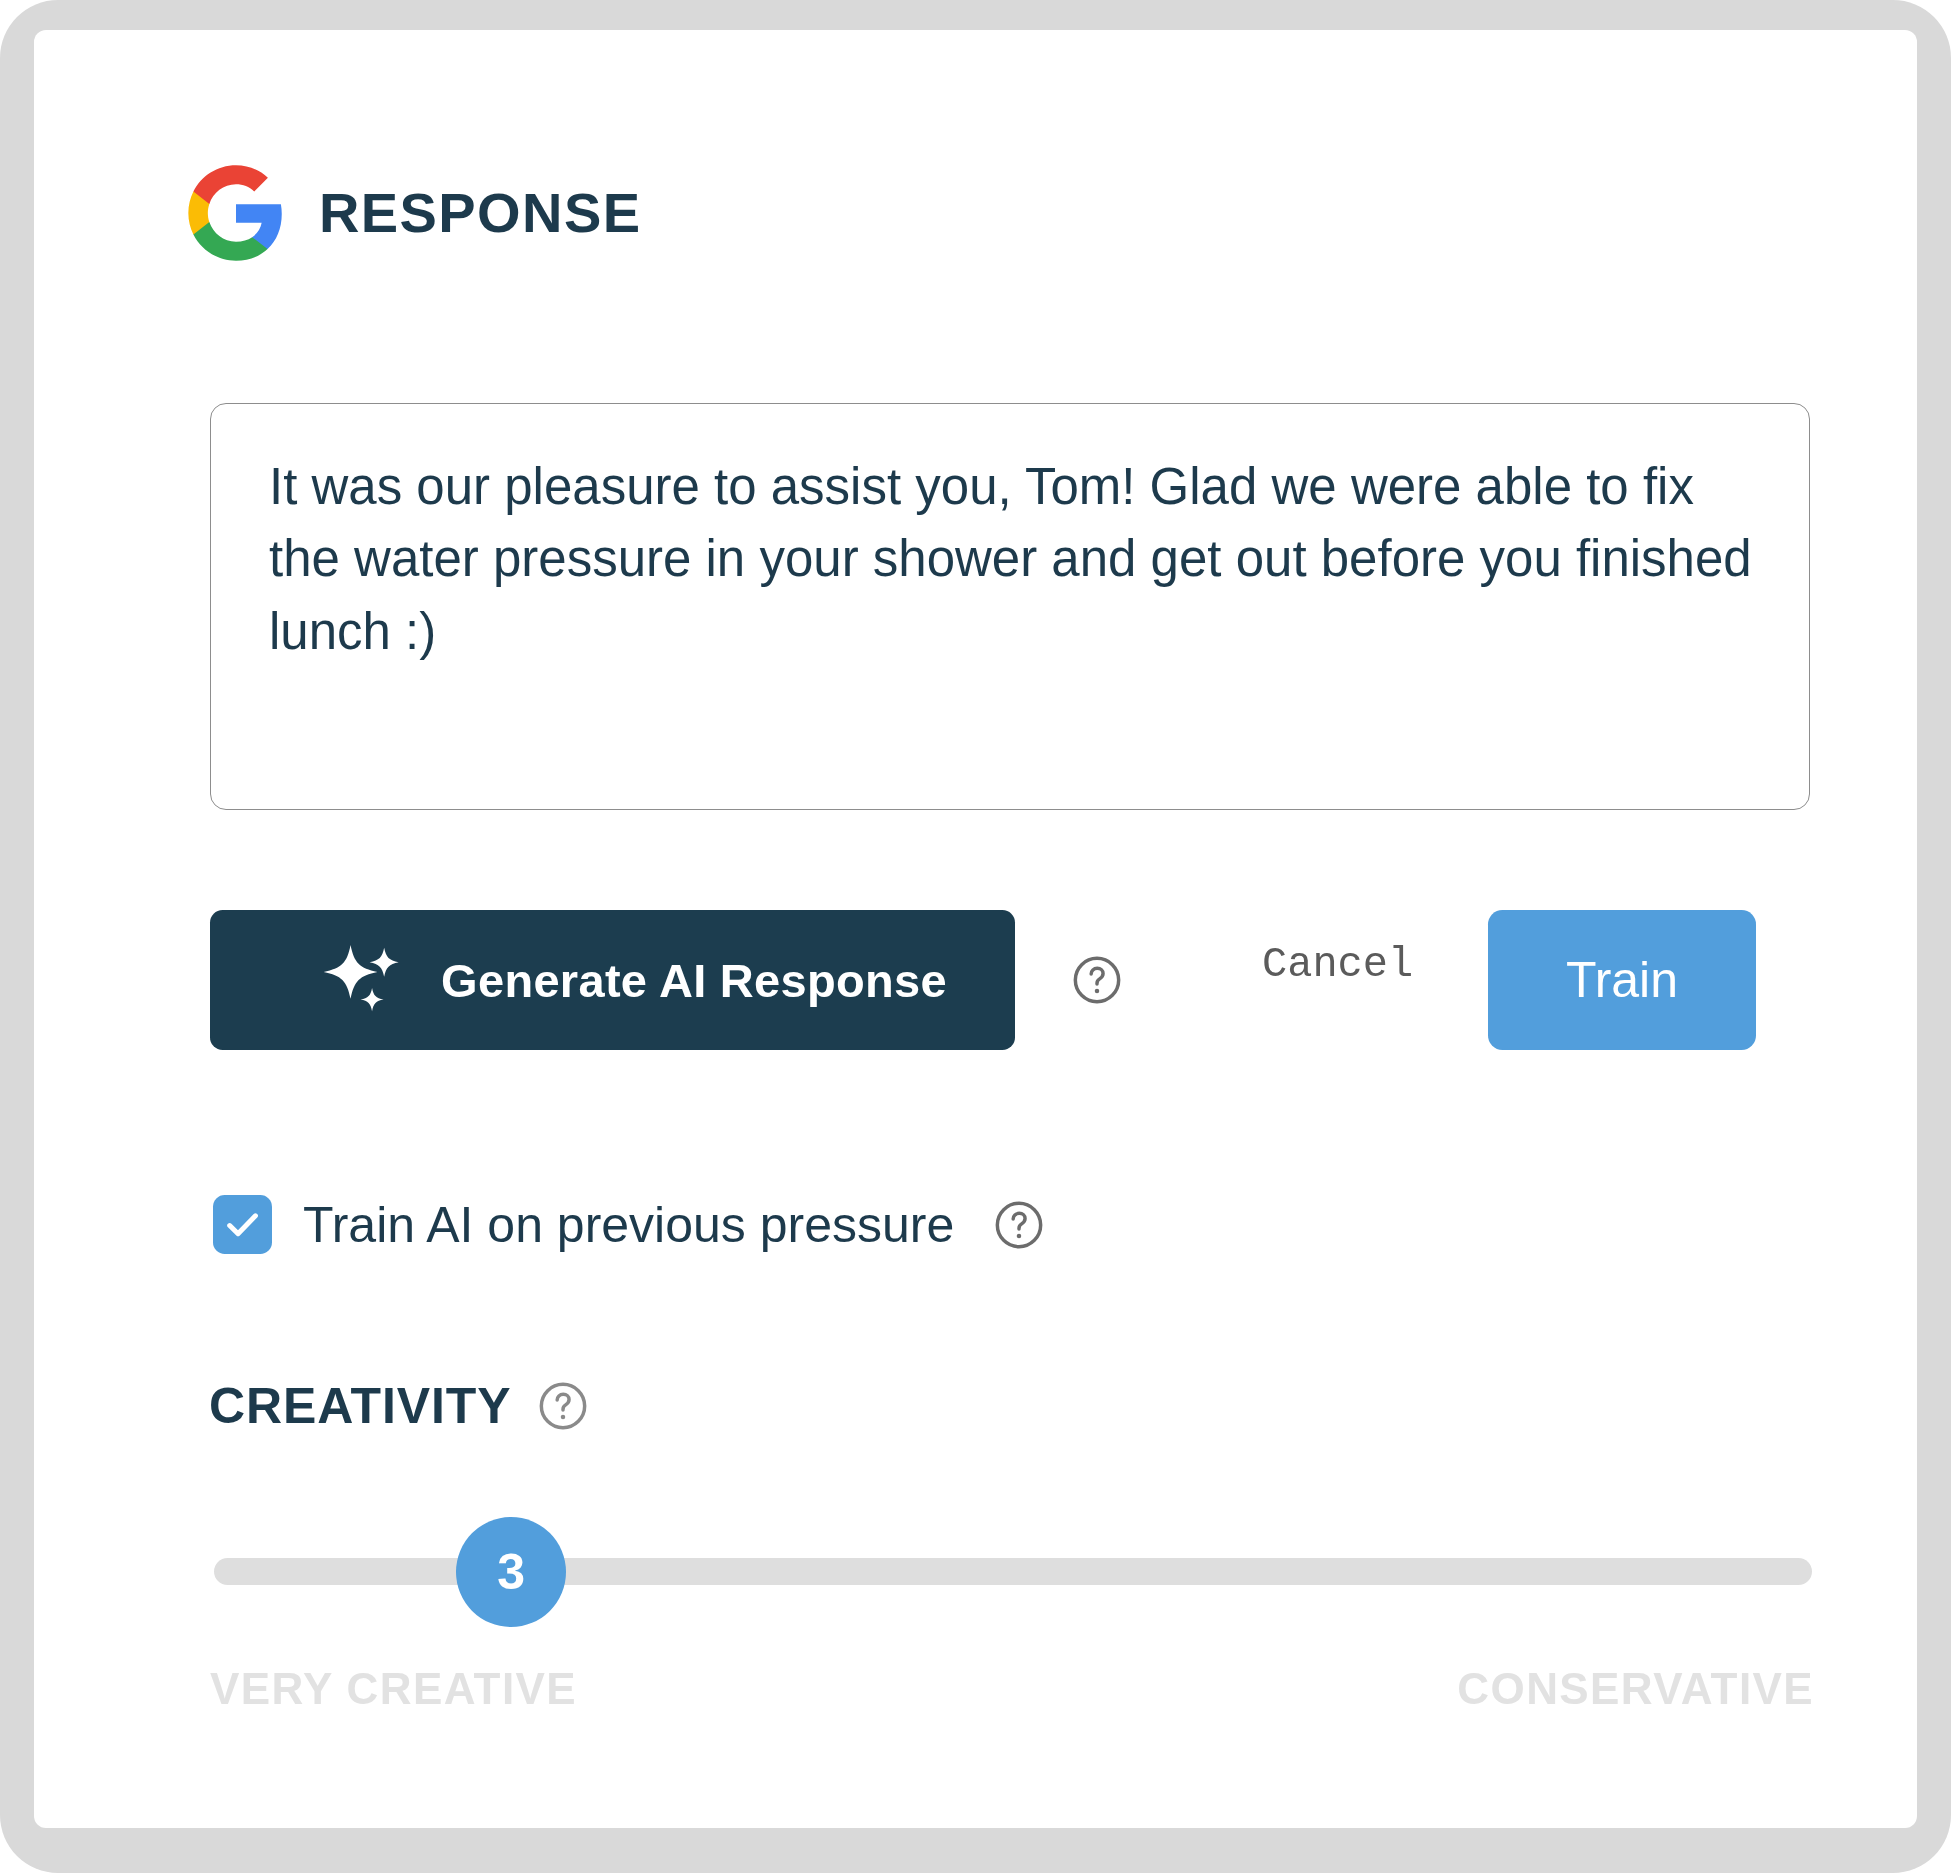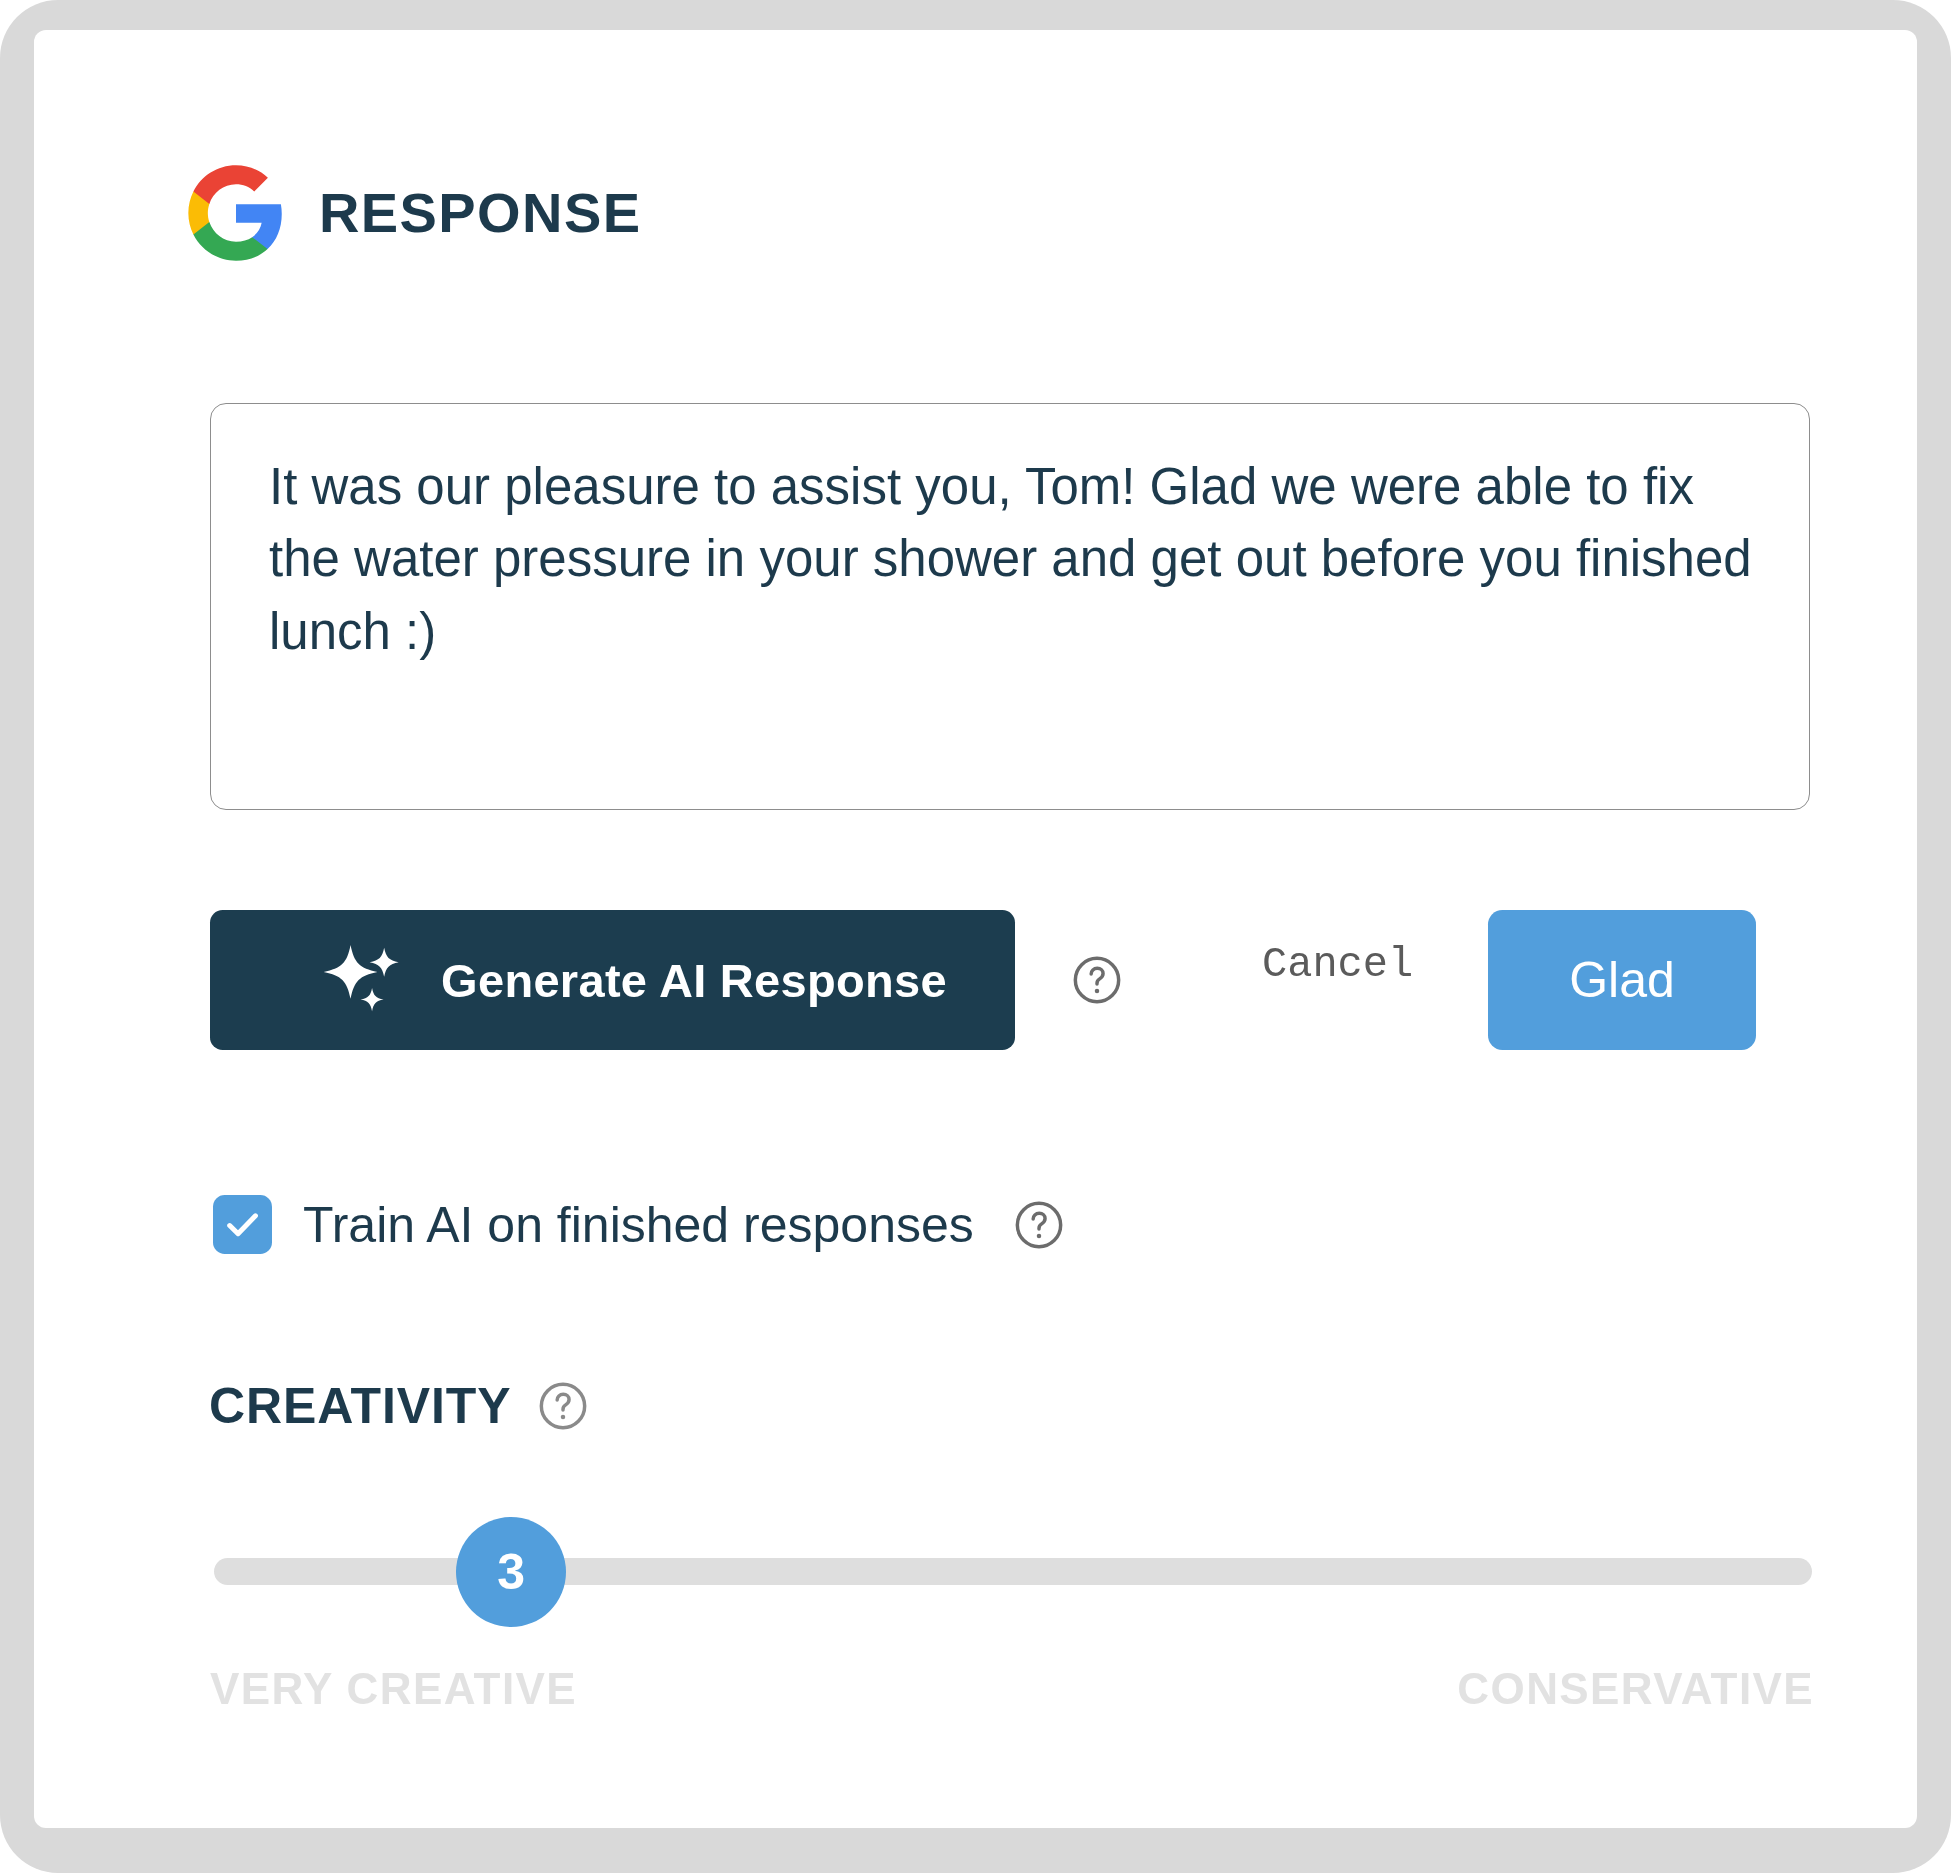--- a/index.html
+++ b/index.html
@@ -294,30 +294,30 @@
       </div>
 
       <svg class="help-icon help-generate" viewBox="0 0 24 24">
         <circle cx="12" cy="12" r="10" fill="none" stroke="#6c6c6c" stroke-width="1.6"></circle>
         <path d="M9.3 9.2c0-1.5 1.2-2.6 2.8-2.6 1.6 0 2.7 1 2.7 2.4 0 1.2-.6 1.8-1.6 2.5-.9.6-1.2 1.1-1.2 2v.4" fill="none" stroke="#6c6c6c" stroke-width="1.6" stroke-linecap="round"></path>
         <circle cx="12" cy="17.1" r="1.05" fill="#6c6c6c"></circle>
       </svg>
 
       <button class="cancel-btn">Cancel</button>
 
-      <button class="send-btn">Glad</button>
+      <button class="send-btn">Train</button>
     </div>
 
     <div class="checkbox-row">
       <div class="checkbox">
         <svg viewBox="0 0 24 24">
           <path d="M4.5 12.6 L9.4 17.4 L19.6 6.9" fill="none" stroke="#ffffff" stroke-width="2.9" stroke-linecap="round" stroke-linejoin="round"></path>
         </svg>
       </div>
-      <span class="checkbox-label">Train AI on finished responses</span>
+      <span class="checkbox-label">Train AI on previous pressure</span>
       <svg class="help-icon help-train" viewBox="0 0 24 24">
         <circle cx="12" cy="12" r="10" fill="none" stroke="#6c6c6c" stroke-width="1.6"></circle>
         <path d="M9.3 9.2c0-1.5 1.2-2.6 2.8-2.6 1.6 0 2.7 1 2.7 2.4 0 1.2-.6 1.8-1.6 2.5-.9.6-1.2 1.1-1.2 2v.4" fill="none" stroke="#6c6c6c" stroke-width="1.6" stroke-linecap="round"></path>
         <circle cx="12" cy="17.1" r="1.05" fill="#6c6c6c"></circle>
       </svg>
     </div>
 
     <div class="creativity-header">
       <span class="creativity-title">CREATIVITY</span>
       <svg class="help-icon" viewBox="0 0 24 24">

